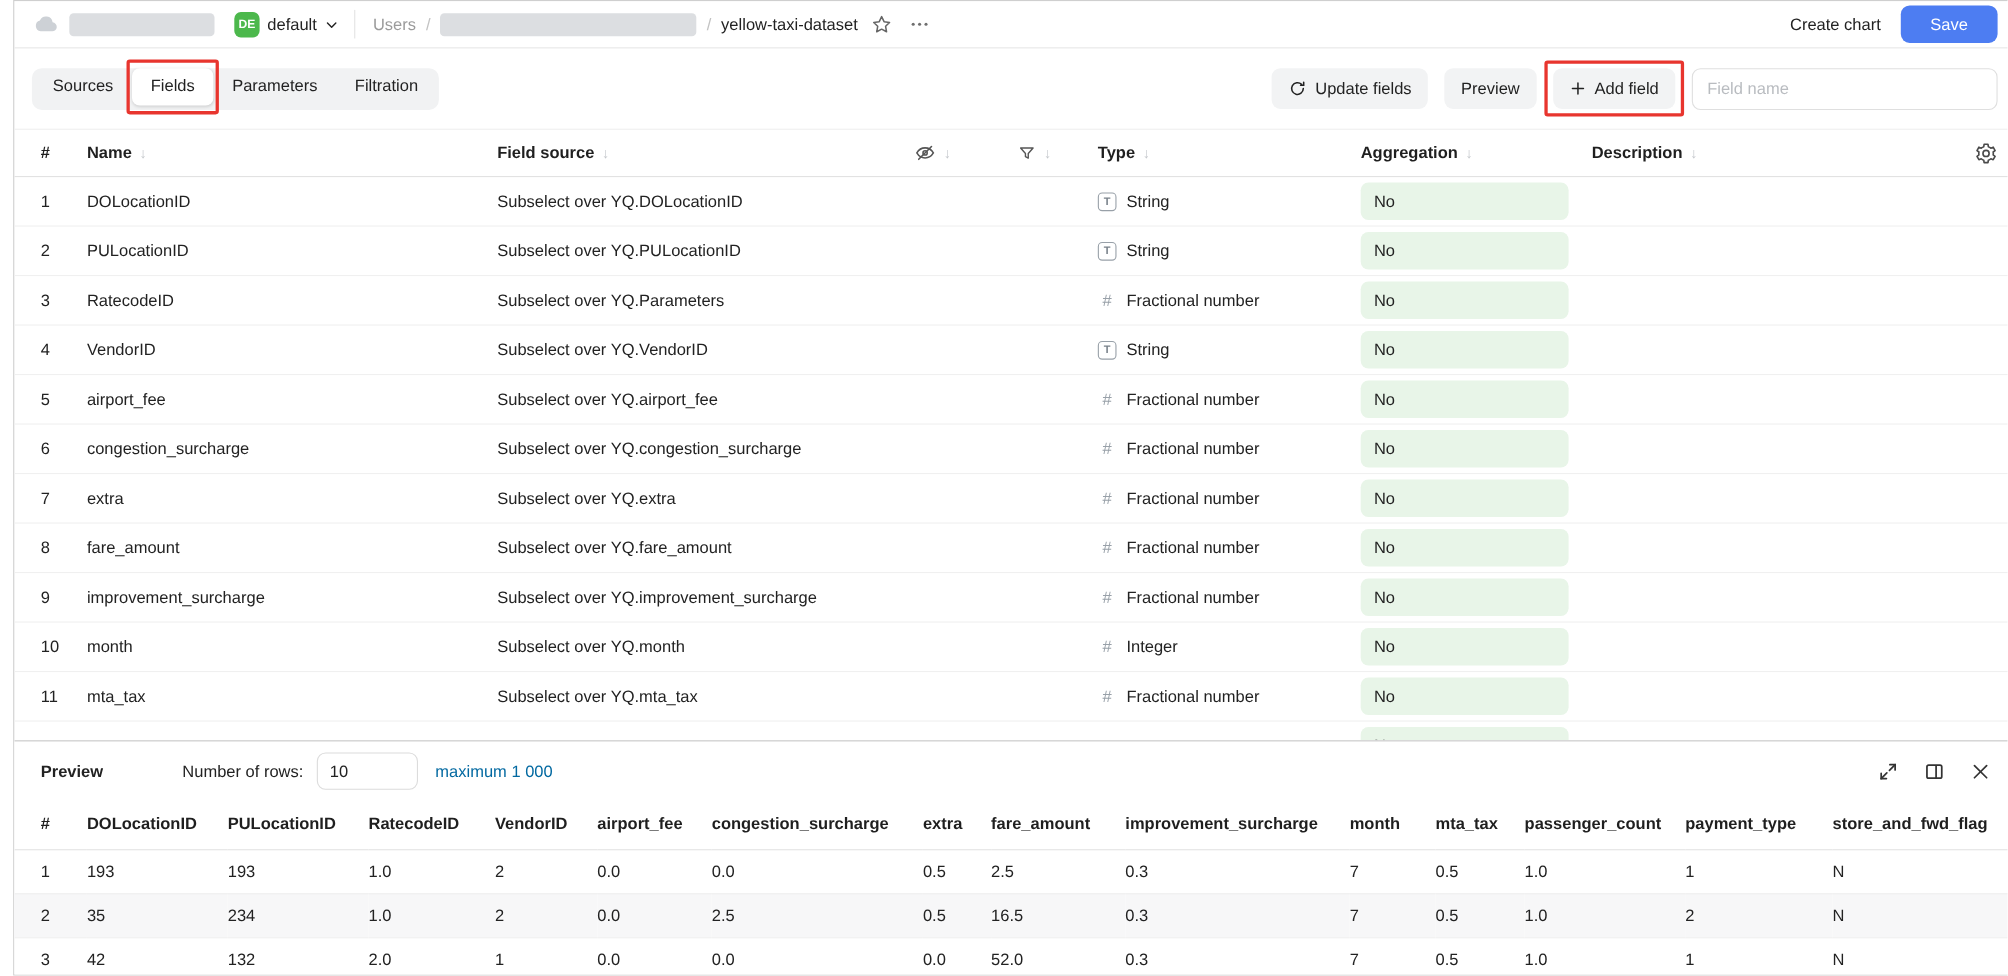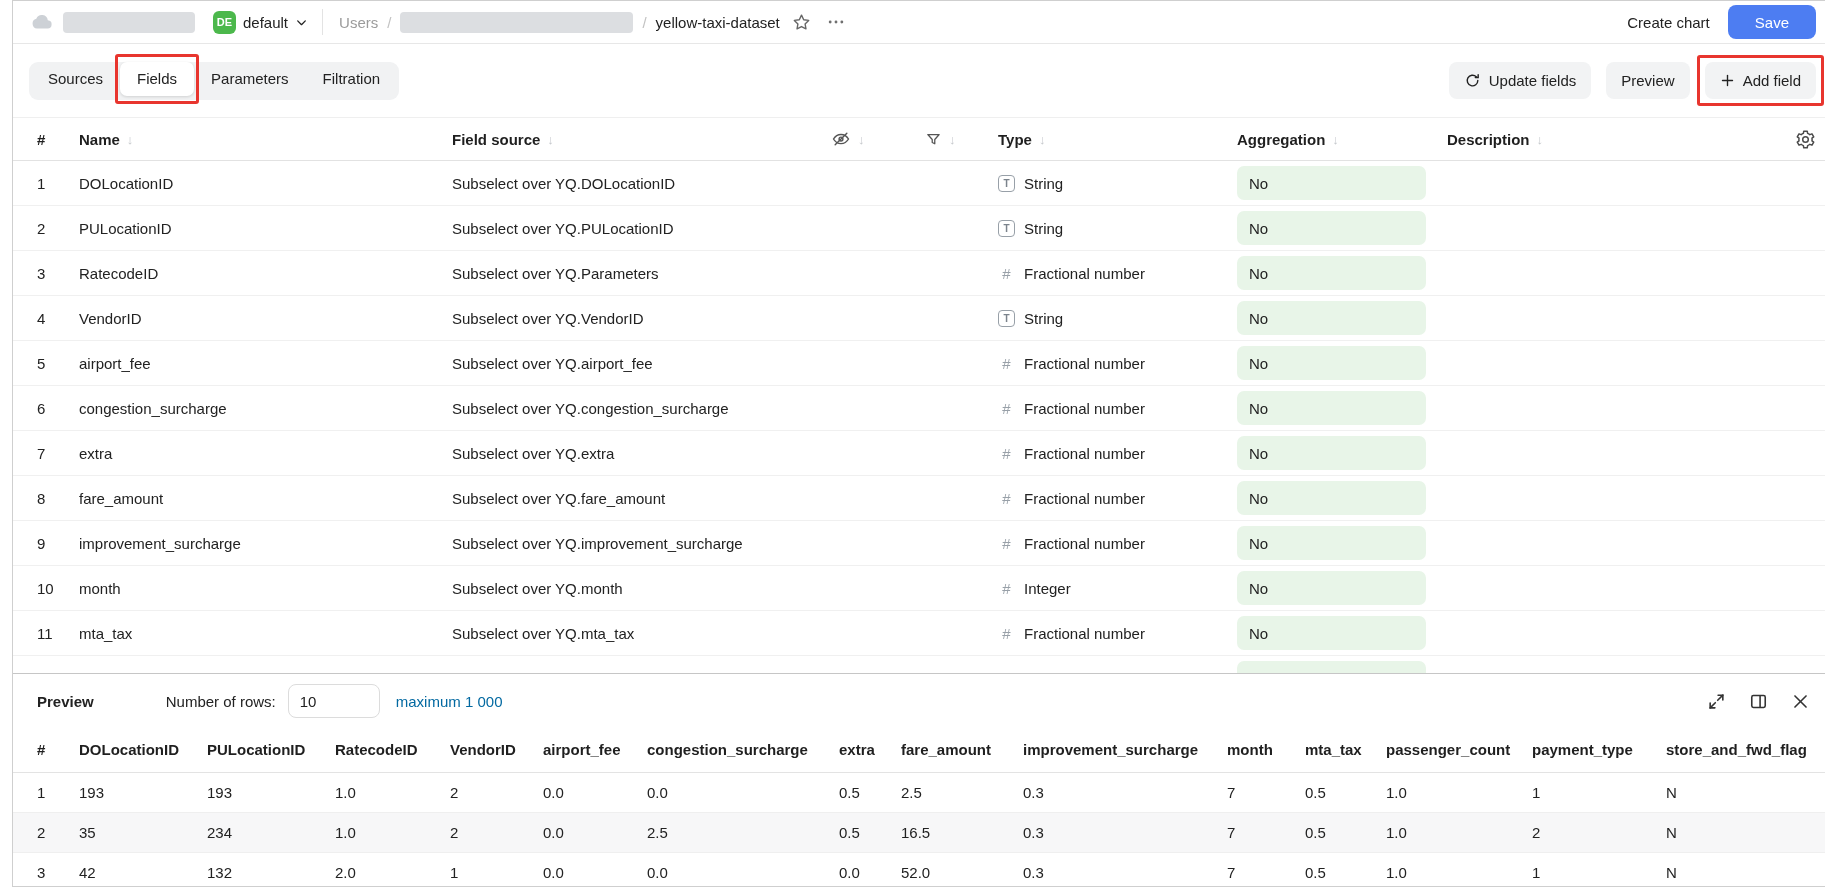--- a/index.html
+++ b/index.html
@@ -168,20 +168,21 @@
           <span class="hicon">
             <svg width="15" height="15" viewBox="0 0 24 24" fill="none" stroke="#222" stroke-width="2.2" stroke-linecap="round">
                 <line x1="12" y1="4" x2="12" y2="20"></line>
                 <line x1="4" y1="12" x2="20" y2="12"></line>
               </svg>
           </span>
           <span>Add field</span>
         </button>
         <span class="annotation ann-add"></span>
       </span>
+      <input class="field-search" type="text" placeholder="Field name" style="">
     </div>
   </div>
 
   <div class="frow fields-header">
     <div class="fh">
         <span>#</span>
       </div>
     <div class="fh">
         <span>Name</span>
         <span class="sort">↓</span>

